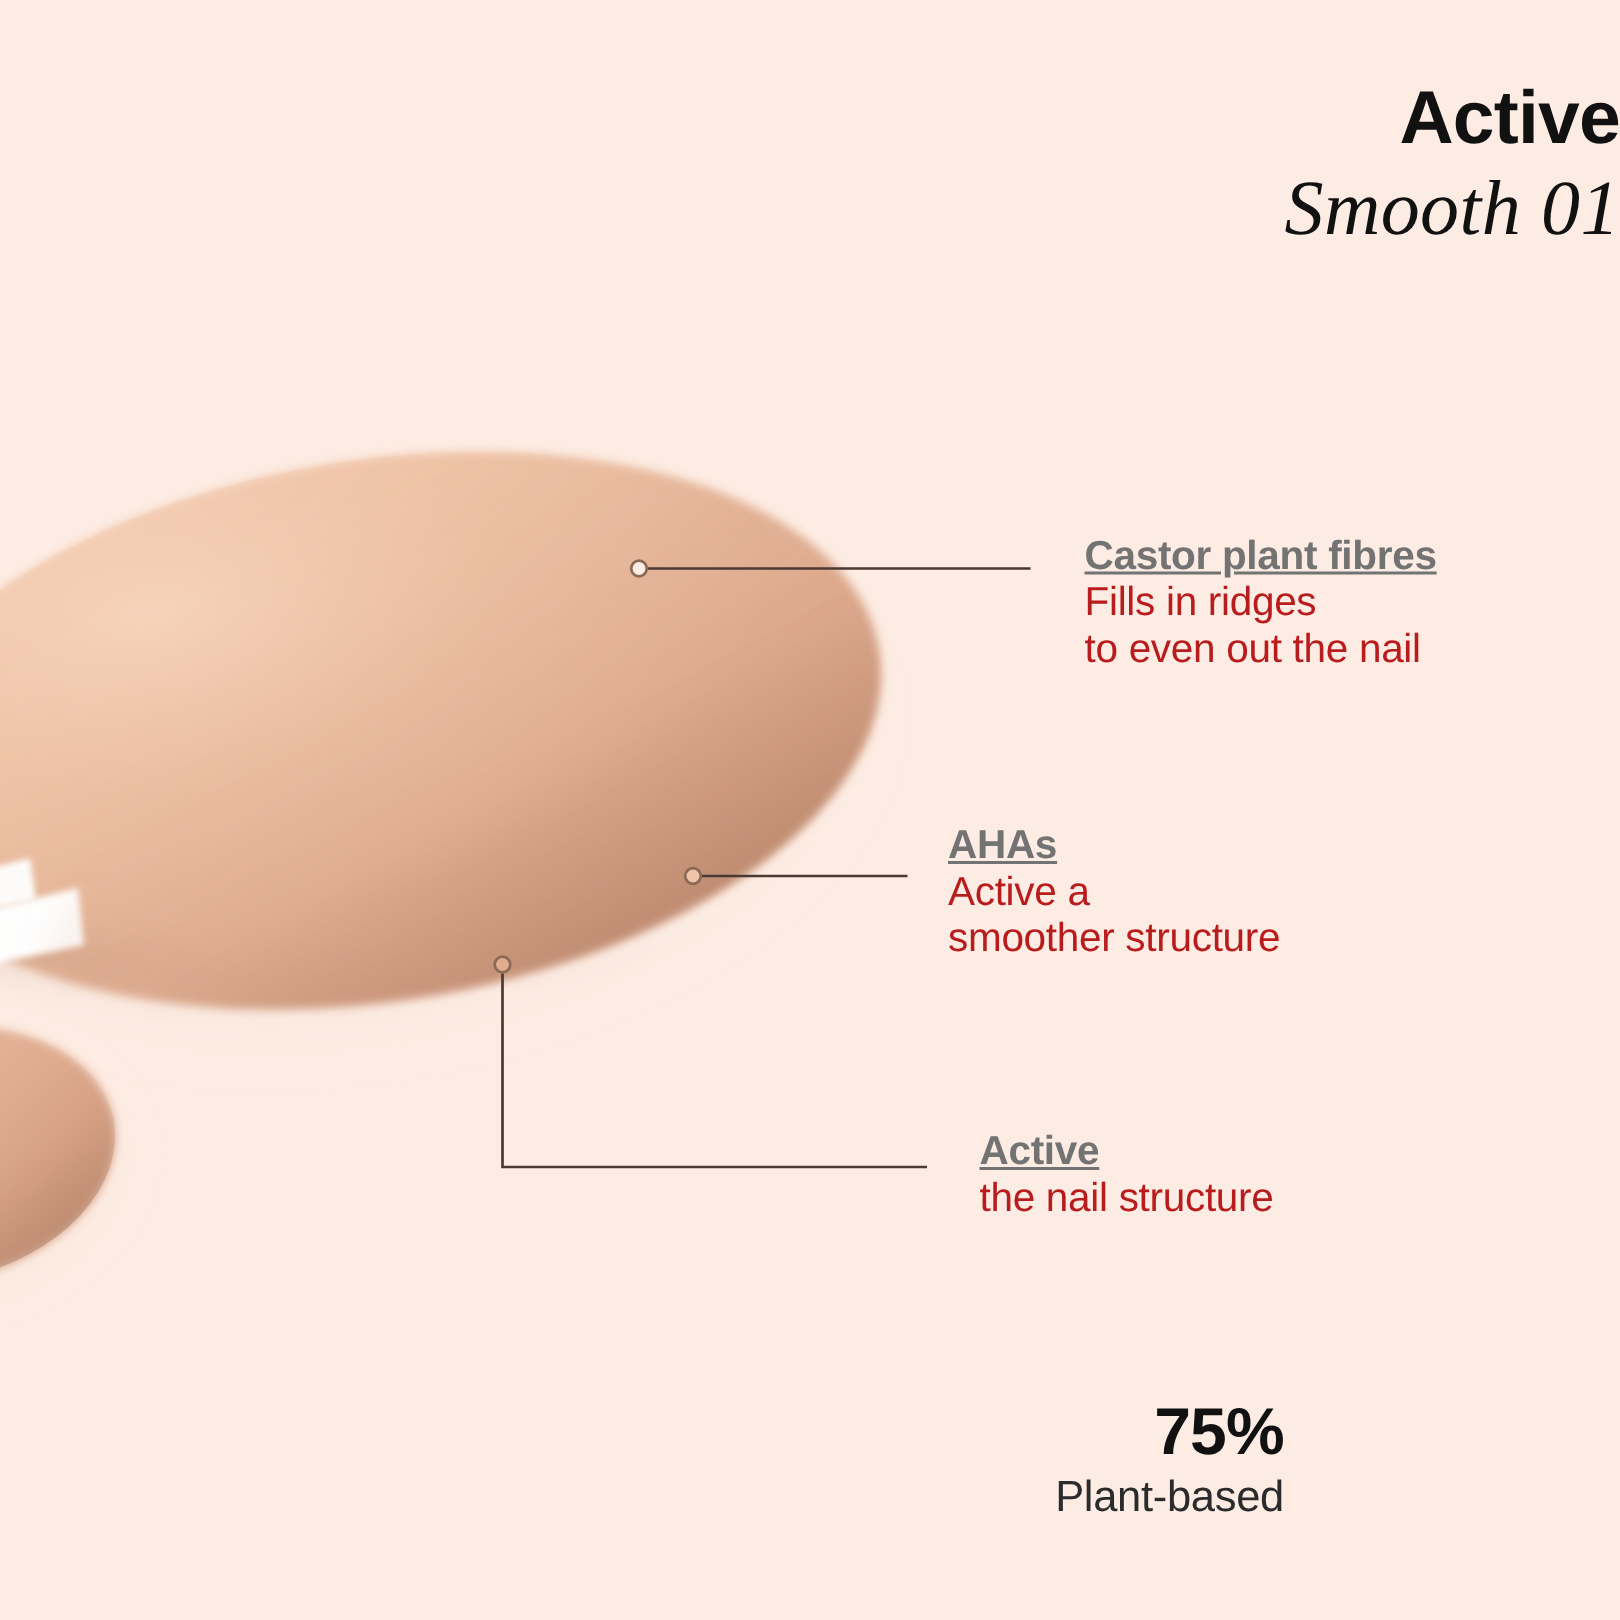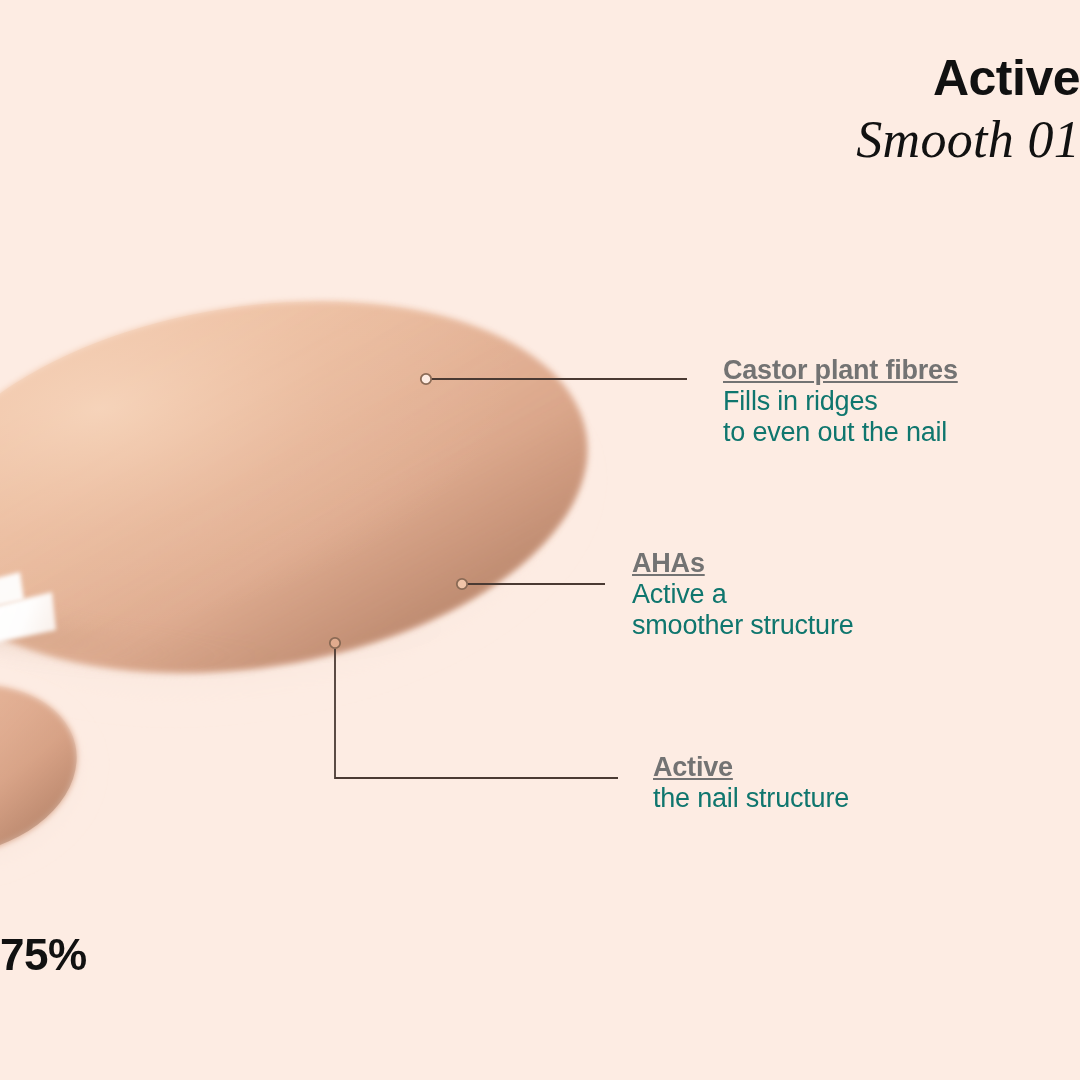--- a/index.html
+++ b/index.html
@@ -68,37 +68,37 @@
     color: #737373;
     line-height: 1.14;
     letter-spacing: -0.2px;
     white-space: nowrap;
     text-decoration: underline;
   }
   .annot-line {
     font-family: "Liberation Sans", sans-serif;
     font-weight: normal;
     font-size: 27px;
-    color: #0f766e;
+    color: #b91c1c;
     line-height: 1.14;
     letter-spacing: -0.2px;
     white-space: nowrap;
   }
 
   #annot-castor { left: 723px; top: 355px; }
   #annot-ahas   { left: 632px; top: 548px; }
   #annot-hex    { left: 653px; top: 752px; }
 
   
   .footer {
     position: absolute;
     top: 932px;
     left: 0;
     width: 856px;
-    text-align: left;
+    text-align: right;
     pointer-events: none;
   }
   .stat-value {
     font-family: "Liberation Sans", sans-serif;
     font-weight: bold;
     font-size: 44px;
     color: #111111;
     line-height: 1.05;
     letter-spacing: -0.5px;
   }
@@ -236,15 +236,16 @@
     <div class="annot-line">smoother structure</div>
   </div>
 
   <div class="annot" id="annot-hex">
     <div class="annot-title">Active</div>
     <div class="annot-line">the nail structure</div>
   </div>
 
   <div class="footer">
     <div class="stat-value">75%</div>
+    <div class="stat-label">Plant-based</div>
   </div>
 
 </div>
 
 </body></html>

